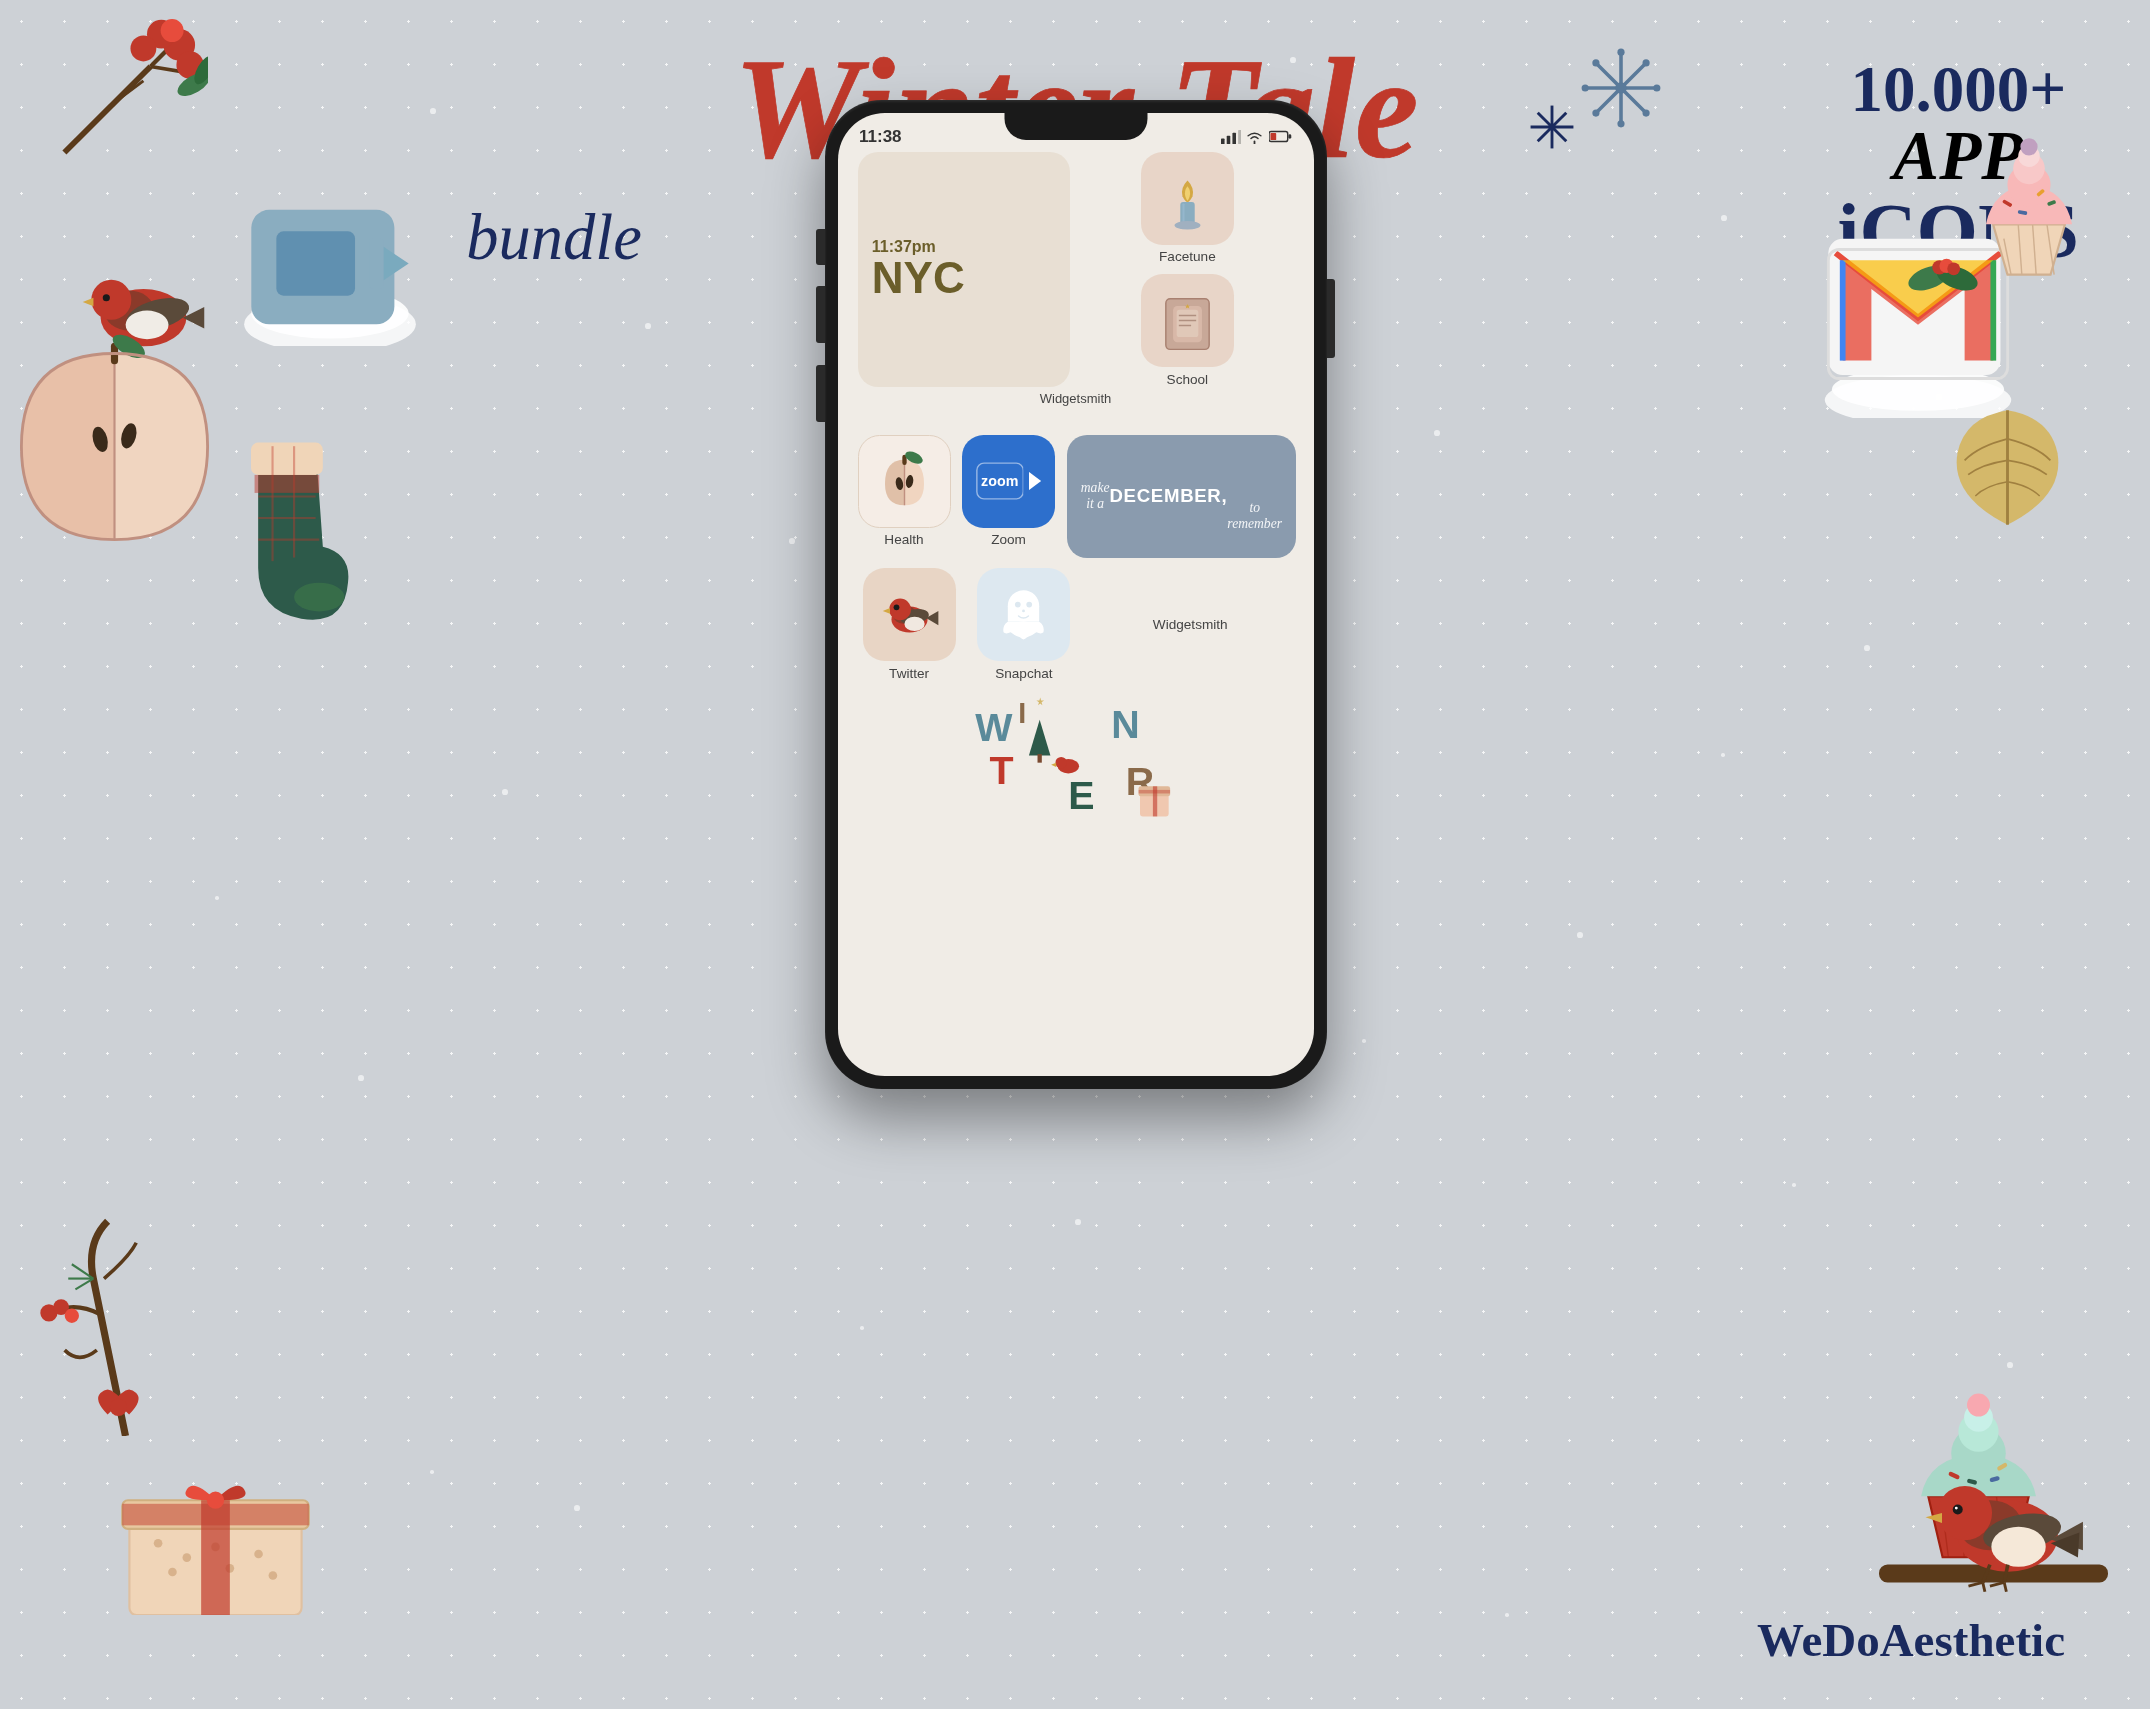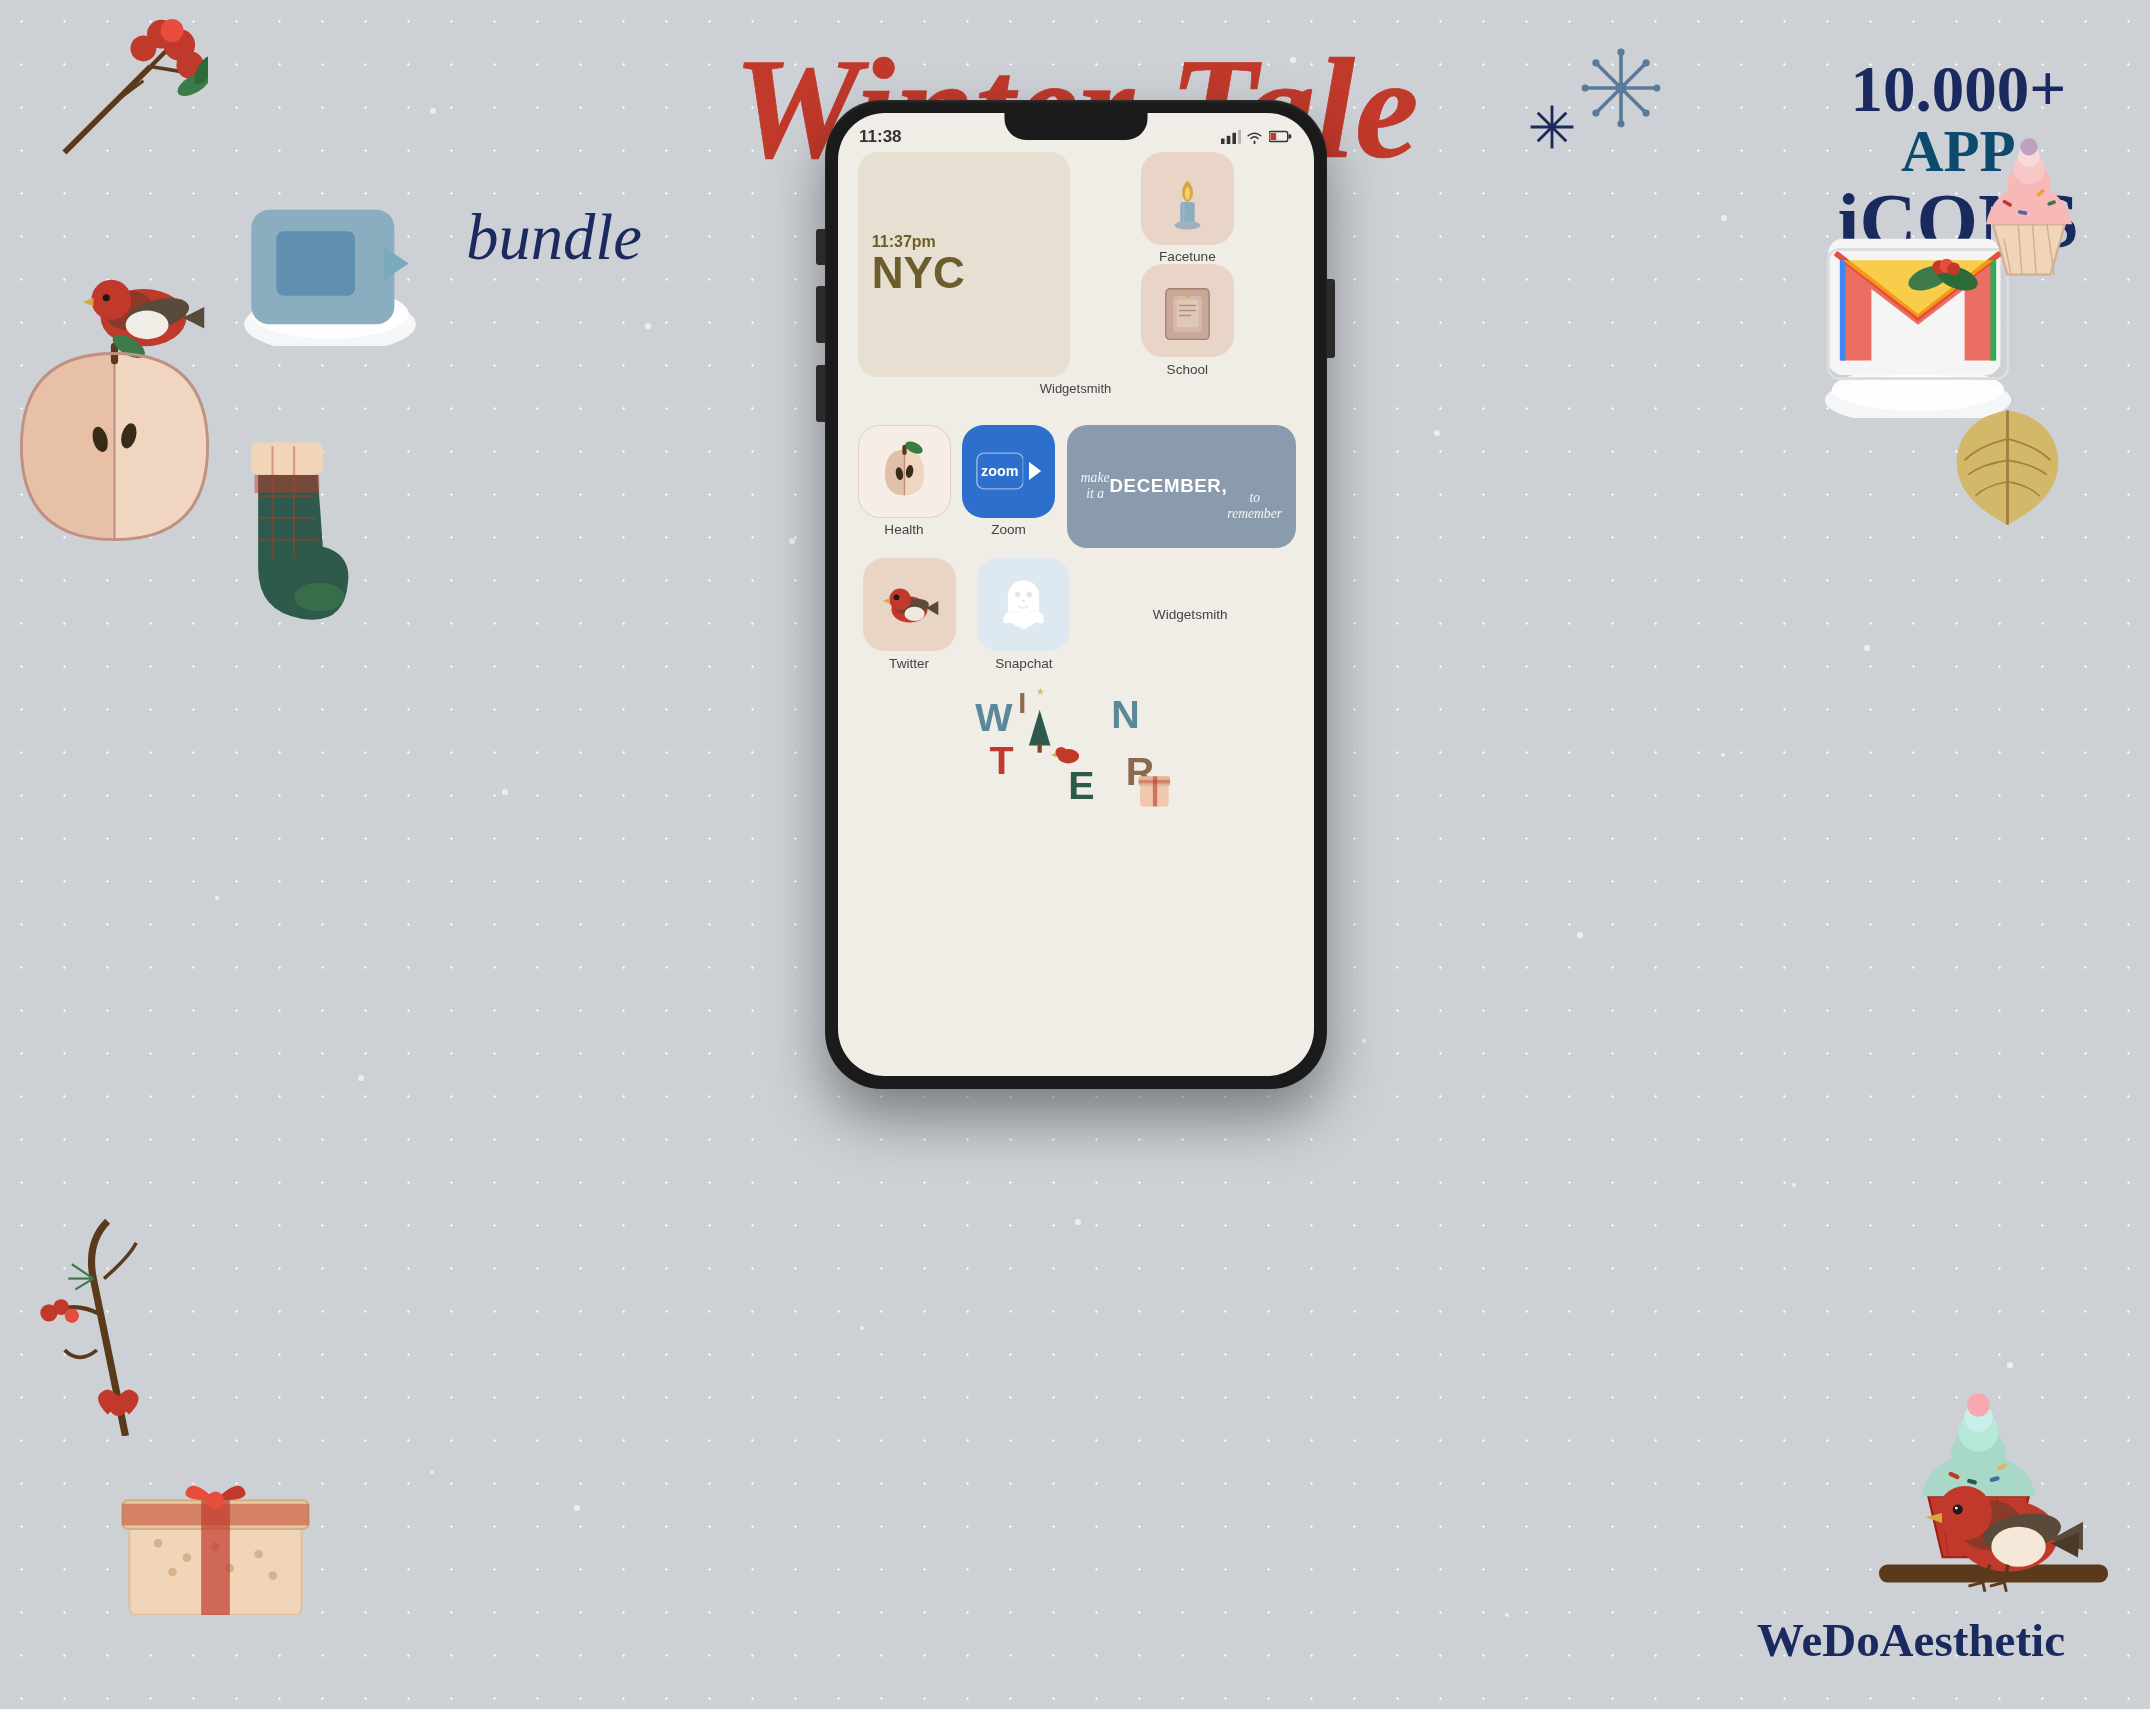--- a/index.html
+++ b/index.html
@@ -167,21 +167,21 @@
 </div>
 
 <div style="position:absolute;top:194px;left:459px;">
   <svg width="287" height="86" viewBox="0 0 400 120">
     <text x="10" y="90" font-family="Georgia, serif" font-size="90" font-style="italic" fill="#1a2a5e">bundle</text>
   </svg>
 </div>
 
 <div style="position:absolute;top:57px;right:72px;text-align:center;">
   <div style="font-size:65px;font-weight:900;color:#1a2a5e;line-height:1;">10.000+</div>
-  <div style="font-size:59px;font-weight:900;color:#0c4a6e;line-height:1;">APP</div>
+  <div style="font-size:69px;font-weight:900;color:#000000;line-height:1;font-style:italic;">APP</div>
   <div style="font-size:79px;font-weight:900;color:#1a2a5e;line-height:1;">iCONS</div>
 </div>
 
 <div class="deco-absolute" style="top:0px;left:7.2px;">
   <svg width="201" height="201" viewBox="0 0 280 280">
 
     <line x1="80" y1="200" x2="200" y2="80" stroke="#5a3a1a" stroke-width="8"></line>
     <line x1="200" y1="80" x2="240" y2="40" stroke="#5a3a1a" stroke-width="6"></line>
     <line x1="200" y1="80" x2="260" y2="90" stroke="#5a3a1a" stroke-width="5"></line>
     <line x1="150" y1="130" x2="190" y2="100" stroke="#5a3a1a" stroke-width="4"></line>
@@ -506,21 +506,21 @@
 
       <div class="phone-main-content">
 
         <div style="display:grid;grid-template-columns:1fr 1fr;gap:11.5px;margin-bottom:10px;">
 
           <div style="background:#e8dfd3;border-radius:20px;padding:16px 14.3px;display:flex;flex-direction:column;justify-content:center;">
             <div style="font-size:16px;font-weight:600;color:#6b5e2a;font-family:-apple-system,sans-serif;">11:37pm</div>
             <div style="font-size:44px;font-weight:900;color:#6b5e2a;font-family:-apple-system,sans-serif;line-height:1;">NYC</div>
           </div>
 
-          <div style="display:flex;flex-direction:column;">
+          <div style="display:flex;flex-direction:column;gap:10px;">
 
             <div class="app-cell">
               <div class="icon-box" style="background:#e8d5c8;width:93px;height:93px;">
                 <svg width="65" height="65" viewBox="0 0 90 90">
 
                   <rect x="35" y="50" width="20" height="32" rx="4" fill="#8aadc0"></rect>
                   <rect x="38" y="52" width="3" height="28" rx="1" fill="#a0c0d8" opacity="0.5"></rect>
 
                   <path d="M45,20 Q55,30 52,42 Q48,50 45,50 Q42,50 38,42 Q35,30 45,20" fill="#d4a843"></path>
                   <path d="M45,28 Q50,34 48,42 Q46,48 45,48 Q44,48 42,42 Q40,34 45,28" fill="#f0d070"></path>

